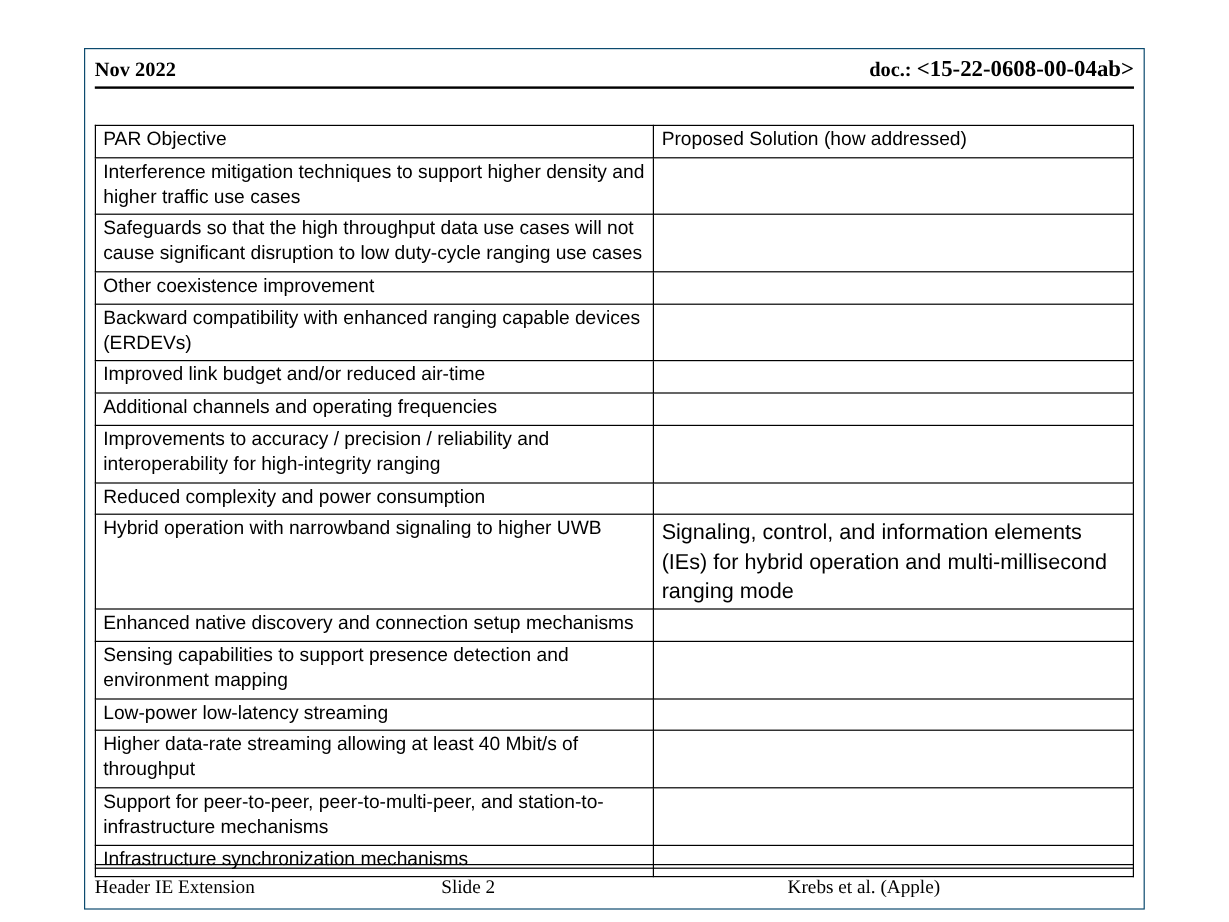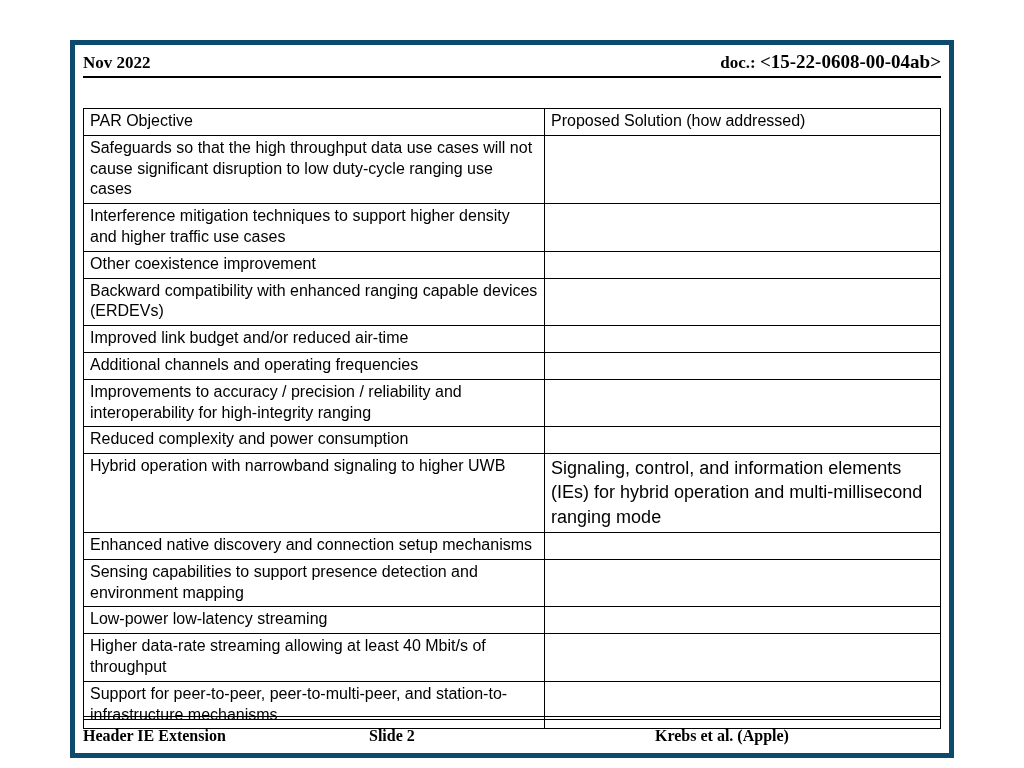--- a/index.html
+++ b/index.html
@@ -12,21 +12,21 @@
     height: 768px;
     background: #fff;
   }
 
   .frame {
     position: absolute;
     left: 70px;
     top: 40px;
     right: 70px;
     bottom: 10px;
-    border: 5px solid #0c4a6e;
+    border: 1px solid #0c4a6e;
     padding: 6px 8px 8px 8px;
   }
 
   
   .slide-header {
     display: flex;
     justify-content: space-between;
     align-items: baseline;
     font-family: "Liberation Serif", serif;
     font-weight: bold;
@@ -61,21 +61,20 @@
     font-size: 18px;
     line-height: 1.35;
   }
 
   
   .slide-footer {
     position: absolute;
     left: 8px;
     right: 8px;
     bottom: 8px;
-    font-weight: bold;
   }
   .footer-rule {
     height: 4px;
     border-top: 1px solid #000;
     border-bottom: 1px solid #000;
     margin-bottom: 7px;
   }
   .footer-row {
     display: flex;
     justify-content: space-between;
@@ -107,25 +106,25 @@
         <col class="c-solution">
       </colgroup>
       <thead>
         <tr>
           <th>PAR Objective</th>
           <th>Proposed Solution (how addressed)</th>
         </tr>
       </thead>
       <tbody>
         <tr>
-          <td class="objective-cell">Safeguards so that the high throughput data use cases will not cause significant disruption to low duty-cycle ranging use cases</td>
+          <td class="objective-cell">Interference mitigation techniques to support higher density and higher traffic use cases</td>
           <td class="solution-cell"></td>
         </tr>
         <tr>
-          <td class="objective-cell">Interference mitigation techniques to support higher density and higher traffic use cases</td>
+          <td class="objective-cell">Safeguards so that the high throughput data use cases will not cause significant disruption to low duty-cycle ranging use cases</td>
           <td class="solution-cell"></td>
         </tr>
         <tr>
           <td class="objective-cell">Other coexistence improvement</td>
           <td class="solution-cell"></td>
         </tr>
         <tr>
           <td class="objective-cell">Backward compatibility with enhanced ranging capable devices (ERDEVs)</td>
           <td class="solution-cell"></td>
         </tr>
@@ -162,20 +161,24 @@
           <td class="solution-cell"></td>
         </tr>
         <tr>
           <td class="objective-cell">Higher data-rate streaming allowing at least 40 Mbit/s of throughput</td>
           <td class="solution-cell"></td>
         </tr>
         <tr>
           <td class="objective-cell">Support for peer-to-peer, peer-to-multi-peer, and station-to-infrastructure mechanisms</td>
           <td class="solution-cell"></td>
         </tr>
+        <tr>
+          <td class="objective-cell">Infrastructure synchronization mechanisms</td>
+          <td class="solution-cell"></td>
+        </tr>
       </tbody>
     </table>
 
     <div class="slide-footer">
       <div class="footer-rule"></div>
       <div class="footer-row">
         <span class="footer-left">Header IE Extension</span>
         <span class="footer-center">Slide 2</span>
         <span class="footer-right">Krebs et al. (Apple)</span>
       </div>

